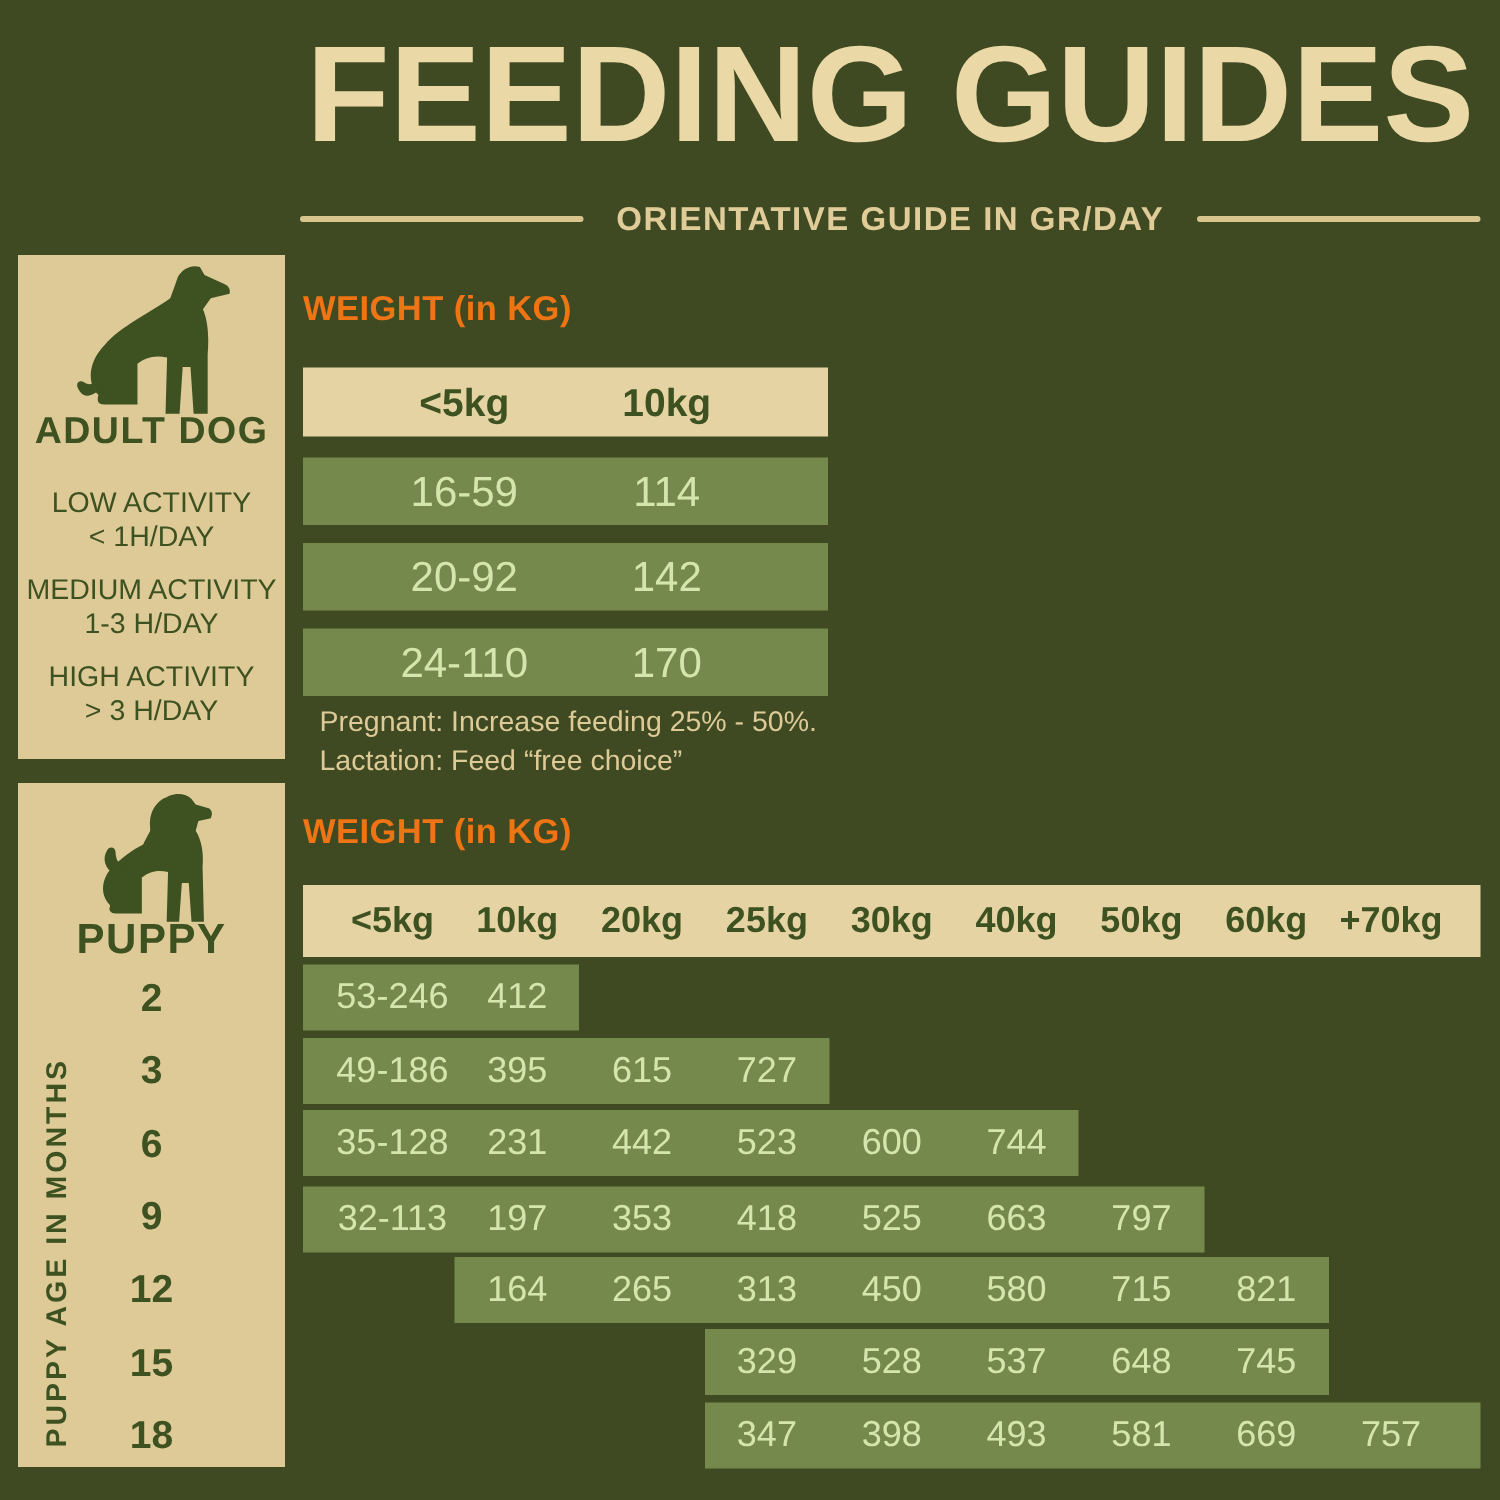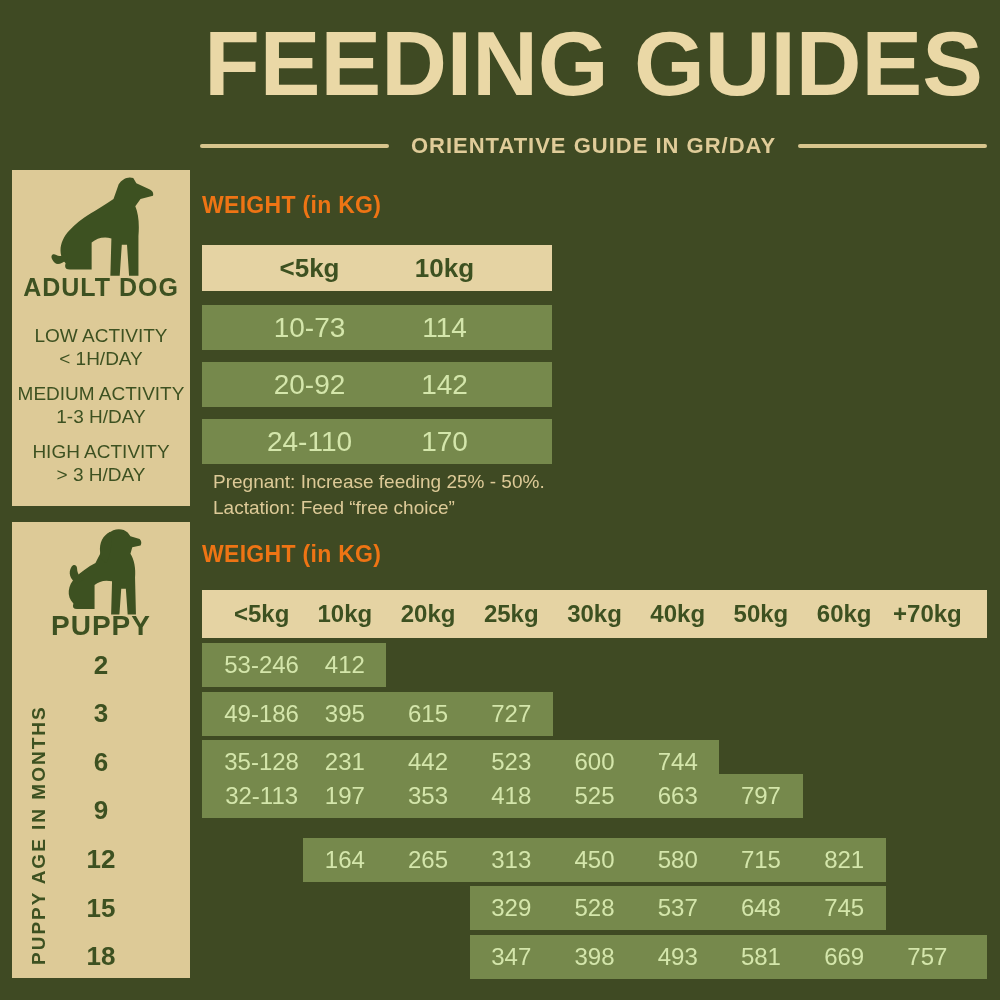--- a/index.html
+++ b/index.html
@@ -102,21 +102,21 @@
       </div>
   </div>
 
   <div class="weight-heading adult">WEIGHT (in KG)</div>
   <div class="a-band" id="adult-band">
       <div class="cell">&lt;5kg</div>
       <div class="cell">10kg</div>
     </div>
   <div id="adult-rows">
       <div class="a-row" style="top: 305px;">
-        <div class="cell">10-73</div>
+        <div class="cell">16-59</div>
         <div class="cell">114</div>
       </div>
       <div class="a-row" style="top: 362px;">
         <div class="cell">20-92</div>
         <div class="cell">142</div>
       </div>
       <div class="a-row" style="top: 419px;">
         <div class="cell">24-110</div>
         <div class="cell">170</div>
       </div>
@@ -198,21 +198,21 @@
           <div class="cell">231</div>
           <div class="cell">442</div>
           <div class="cell">523</div>
           <div class="cell">600</div>
           <div class="cell">744</div>
           <div class="cell"></div>
           <div class="cell"></div>
           <div class="cell"></div>
         </div>
       </div>
-      <div class="p-row" style="top: 131px;">
+      <div class="p-row" style="top: 148px;">
         <div class="p-bar" style="left: 0px; width: 600.556px;"></div>
         <div class="p-cells">
           <div class="cell">32-113</div>
           <div class="cell">197</div>
           <div class="cell">353</div>
           <div class="cell">418</div>
           <div class="cell">525</div>
           <div class="cell">663</div>
           <div class="cell">797</div>
           <div class="cell"></div>

